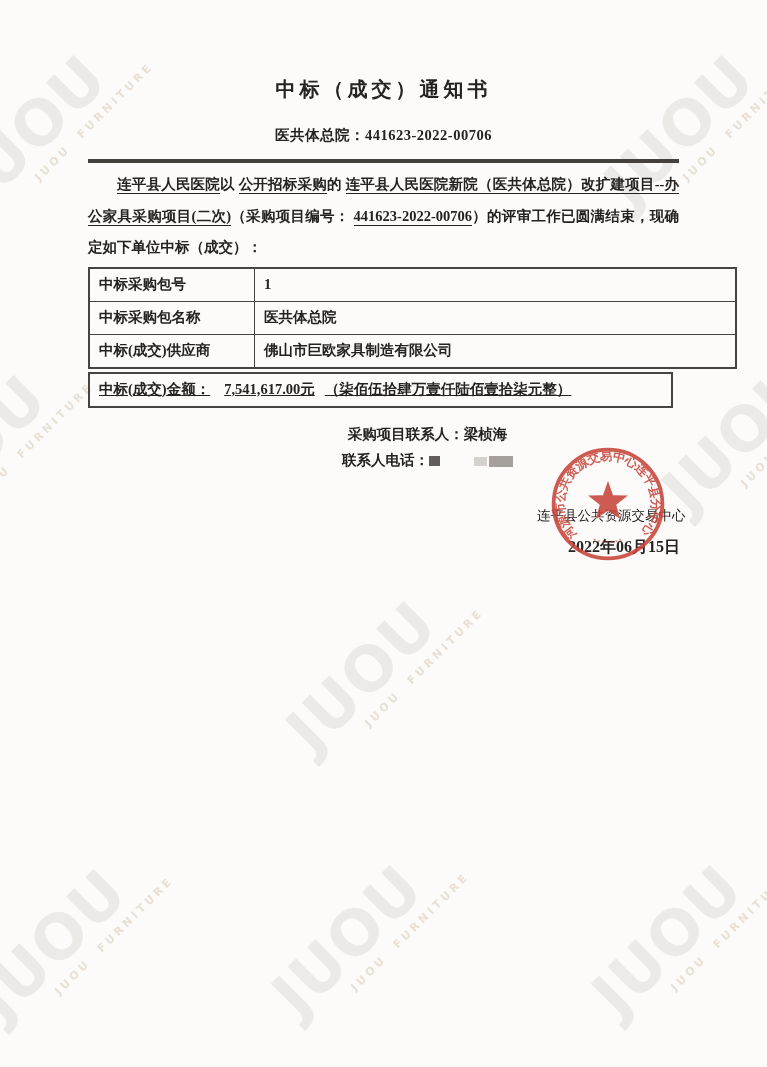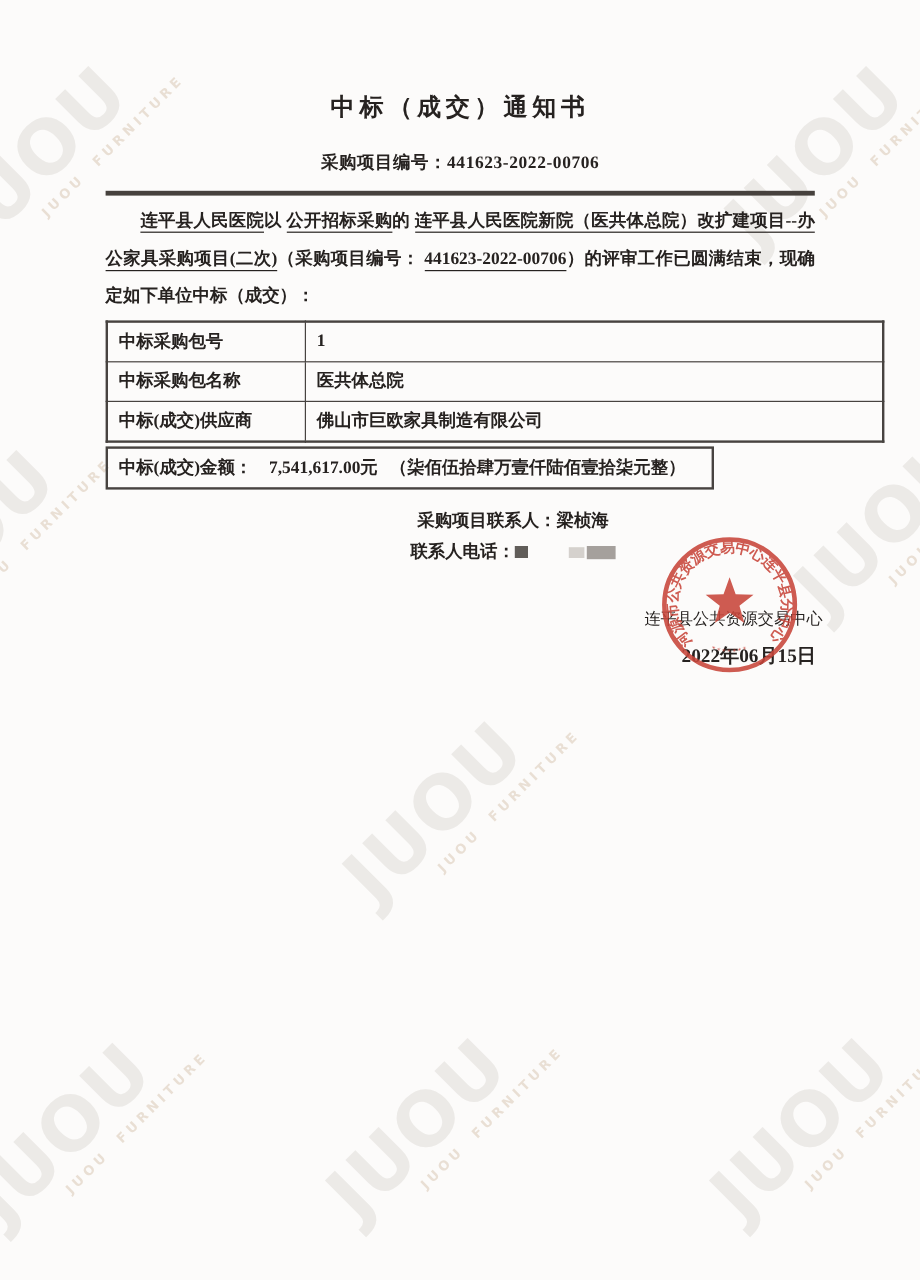--- a/index.html
+++ b/index.html
@@ -59,24 +59,24 @@
     border-collapse:collapse;
   }
   table.award,table.award td{border:1.5px solid #474340;}
   table.award{border-width:2px;}
   table.award td{
     height:32px;font-size:14.5px;font-weight:bold;
     padding:0 0 0 9px;
   }
   td.lab{width:155px;}
   .amount-box{
-    margin:3px 0 0 88px;width:507px;box-sizing:border-box;
+    margin:3px 0 0 88px;width:585px;box-sizing:border-box;
     border:2px solid #474340;
     padding:6px 0 7px 9px;
-    font-size:14.5px;font-weight:bold;
+    font-size:14.5px;font-weight:bold;text-decoration:underline;
   }
   .amount-box .val{margin-left:14px;}
   .amount-box .words{margin-left:10px;}
   .contacts{
     margin:13px 0 0 88px;
     font-size:14.5px;font-weight:bold;line-height:26px;text-align:center;
   }
   
   .rx{display:inline-block;vertical-align:middle;}
   .rx1{width:22px;height:13px;background:#a09b97;}
@@ -137,21 +137,21 @@
   <div class="wm" style="left:688px;top:932px">
       <span class="wm-big">JUOU</span>
       <span class="wm-small">JUOU  FURNITURE</span>
     </div>
 
   <div class="doc">
 
     <h1 class="title">中标（成交）通知书</h1>
 
     <div class="subtitle">
-      <span>采购项目编号：</span><span>441623-2022-00706</span>
+      <span>医共体总院：</span><span>441623-2022-00706</span>
     </div>
 
     <div class="divider"></div>
 
     <p class="intro">
       <span class="u">连平县人民医院</span><span>以 </span><span class="u">公开招标采购</span><span>的 </span><span class="u">连平县人民医院新院（医共体总院）改扩建项目--办公家具采购项目(二次)</span><span>（采购项目编号： </span><span class="u">441623-2022-00706</span><span>）的评审工作已圆满结束，现确定如下单位中标（成交）：</span>
     </p>
 
     <table class="award">
       <tbody>

